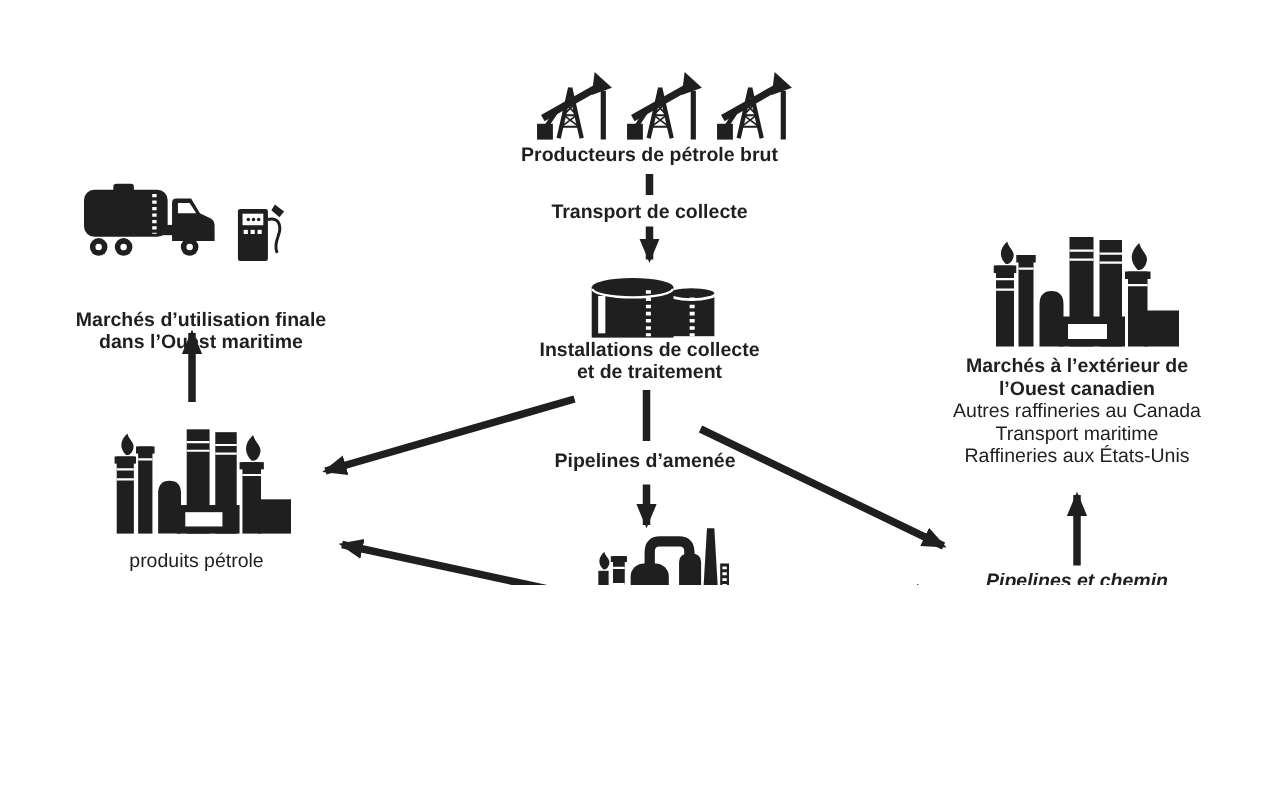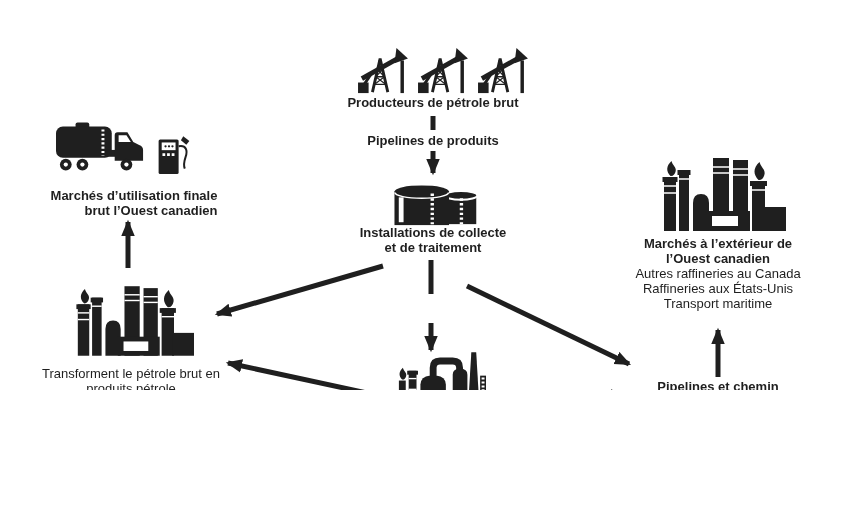--- a/index.html
+++ b/index.html
@@ -201,44 +201,44 @@
         <rect class="ink" x="45" y="66" width="4" height="10"></rect>
       <path class="ink" d="M60,76 V31 q0,-6 7.5,-6 q7.5,0 7.5,6 v45 z"></path>
       <polygon class="ink" points="79,8 84,8 88,76 75,76"></polygon>
       <rect class="ink" x="88" y="32" width="6" height="44"></rect>
       <line x1="91" y1="34" x2="91" y2="76" stroke="#ffffff" stroke-width="3" stroke-dasharray="2 2"></line>
     </svg>
   </div>
 
   <div class="lbl b" style="left:433px; top:95px;">Producteurs de pétrole brut</div>
 
-  <div class="lbl b" style="left:433px; top:133px;">Pipelines de produits</div>
+  <div class="lbl b" style="left:433px; top:133px;">Transport de collecte</div>
 
   <div class="lbl b" style="left:433px; top:225px;">
     <div>Installations de collecte</div>
     <div>et de traitement</div>
   </div>
 
-
-
-  <div class="lbl b" style="left:134px; top:188px;text-align:right;">
+  <div class="lbl b" style="left:430px; top:299px;">Pipelines d’amenée</div>
+
+
+  <div class="lbl b" style="left:134px; top:205px;">
     <div>Marchés d’utilisation finale</div>
-    <div>brut l’Ouest canadien</div>
+    <div>dans l’Ouest maritime</div>
   </div>
 
   <div class="lbl" style="left:131px; top:366px;">
-    <div>Transforment le pétrole brut en</div>
     <div>produits pétrole</div>
   </div>
 
   <div class="lbl" style="left:718px; top:236px;">
     <div class="b">Marchés à l’extérieur de</div>
     <div class="b">l’Ouest canadien</div>
     <div>Autres raffineries au Canada</div>
+    <div>Transport maritime</div>
     <div>Raffineries aux États-Unis</div>
-    <div>Transport maritime</div>
-  </div>
-
-  <div class="lbl b" style="left:718px; top:379px;">
+  </div>
+
+  <div class="lbl b" style="left:718px; top:379px;font-style:italic;">
     <div>Pipelines et chemin</div>
   </div>
 
 </div>
 
 </body></html>

